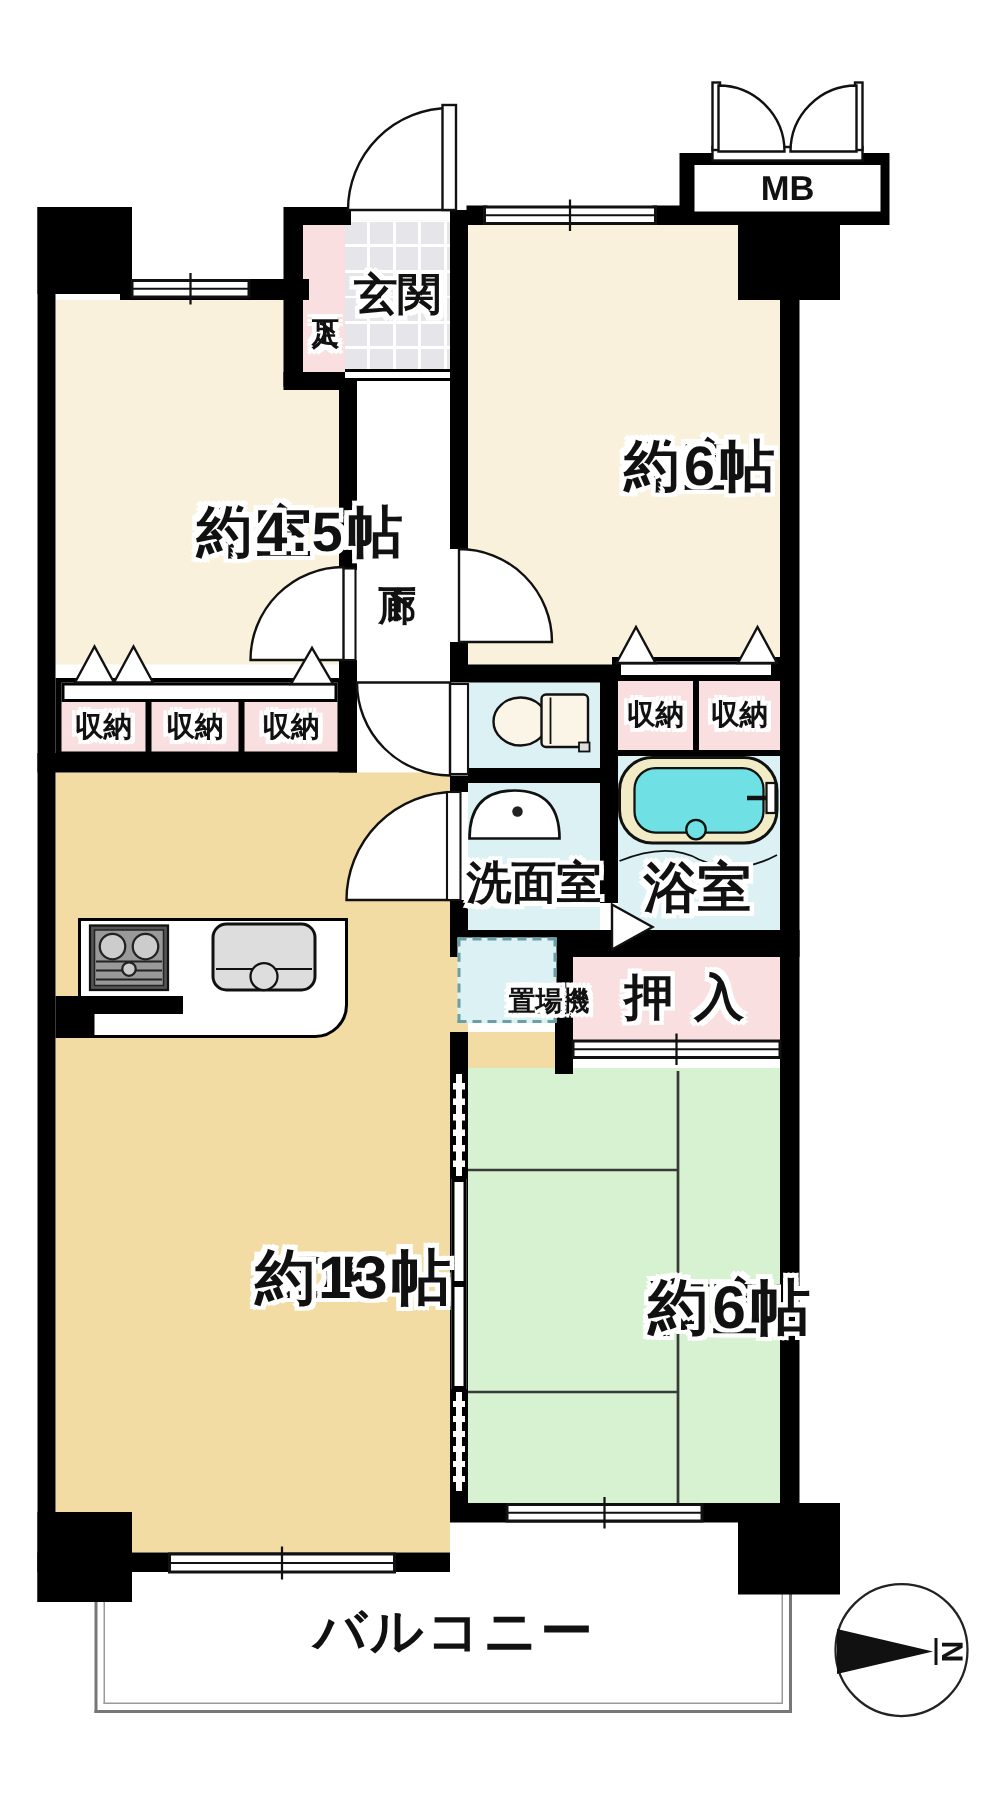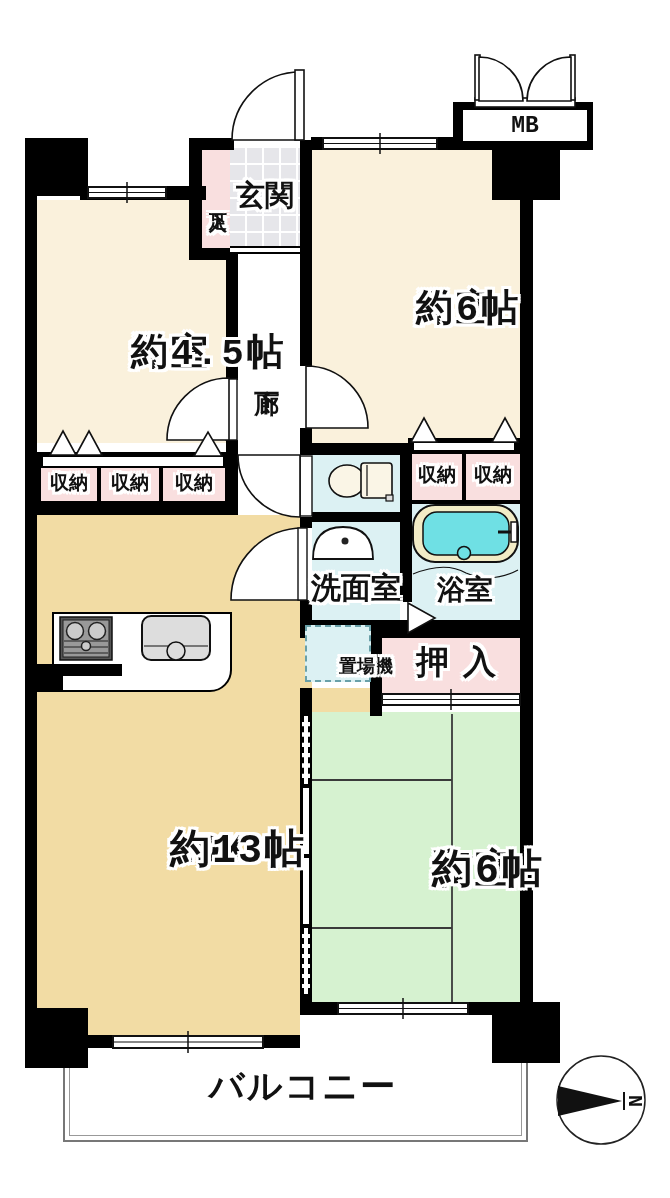--- a/index.html
+++ b/index.html
@@ -1,17 +1,17 @@
 <!DOCTYPE html>
 <html><head>
 <meta charset="utf-8">
 <style>
   html,body{margin:0;padding:0;background:#fff;}
   #plan{position:relative;width:670px;height:1198px;background:#fff;overflow:hidden;
-        font-family:Liberation Mono, monospace;}
+        font-family:Liberation Sans, sans-serif;}
   #plan div{position:absolute;box-sizing:border-box;}
   .room{position:absolute;}
   .w{background:#000;}
   .lbl{transform:translate(-50%,-50%);text-align:center;color:#111;font-weight:bold;
        white-space:nowrap;line-height:1.22;z-index:30;
        text-shadow:-3px -3px 0 #fff,3px -3px 0 #fff,-3px 3px 0 #fff,3px 3px 0 #fff,
                    -3px 0 0 #fff,3px 0 0 #fff,0 -3px 0 #fff,0 3px 0 #fff;}
   .vert{writing-mode:vertical-rl;text-orientation:upright;letter-spacing:2px;}
   .tile{background-color:#E6E6EA;
         background-image:repeating-linear-gradient(0deg,transparent 0 15px,#fff 15px 17px),
@@ -250,21 +250,21 @@
   </div>
   <div class="lbl" style="left:265px;top:198px;font-size:29px">玄関</div>
   <div class="lbl vert" style="left:216px;top:199px;font-size:18px;letter-spacing:0">下足入</div>
   <div class="lbl vert" style="left:264px;top:372px;font-size:25px">廊下</div>
   <div class="lbl" style="left:69px;top:485px;font-size:19px">収納</div>
   <div class="lbl" style="left:130px;top:485px;font-size:19px">収納</div>
   <div class="lbl" style="left:194px;top:485px;font-size:19px">収納</div>
   <div class="lbl" style="left:437px;top:477px;font-size:19px">収納</div>
   <div class="lbl" style="left:493px;top:477px;font-size:19px">収納</div>
   <div class="lbl" style="left:356px;top:590px;font-size:30px">洗面室</div>
-  <div class="lbl" style="left:465px;top:592px;font-size:28px">浴室</div>
+  <div class="lbl" style="left:465px;top:592px;font-size:36px">浴室</div>
   <div class="lbl" style="left:339px;top:657px;font-size:18px;line-height:1.15">
     <div>洗濯機</div>
     <div>置場</div>
   </div>
   <div class="lbl" style="left:303px;top:1089px;font-size:35px;letter-spacing:2px">バルコニー</div>
   <div class="lbl" style="left:456px;top:665px;font-size:33px;letter-spacing:14px;padding-left:14px">押入</div>
 
 </div>
 
 </body></html>

